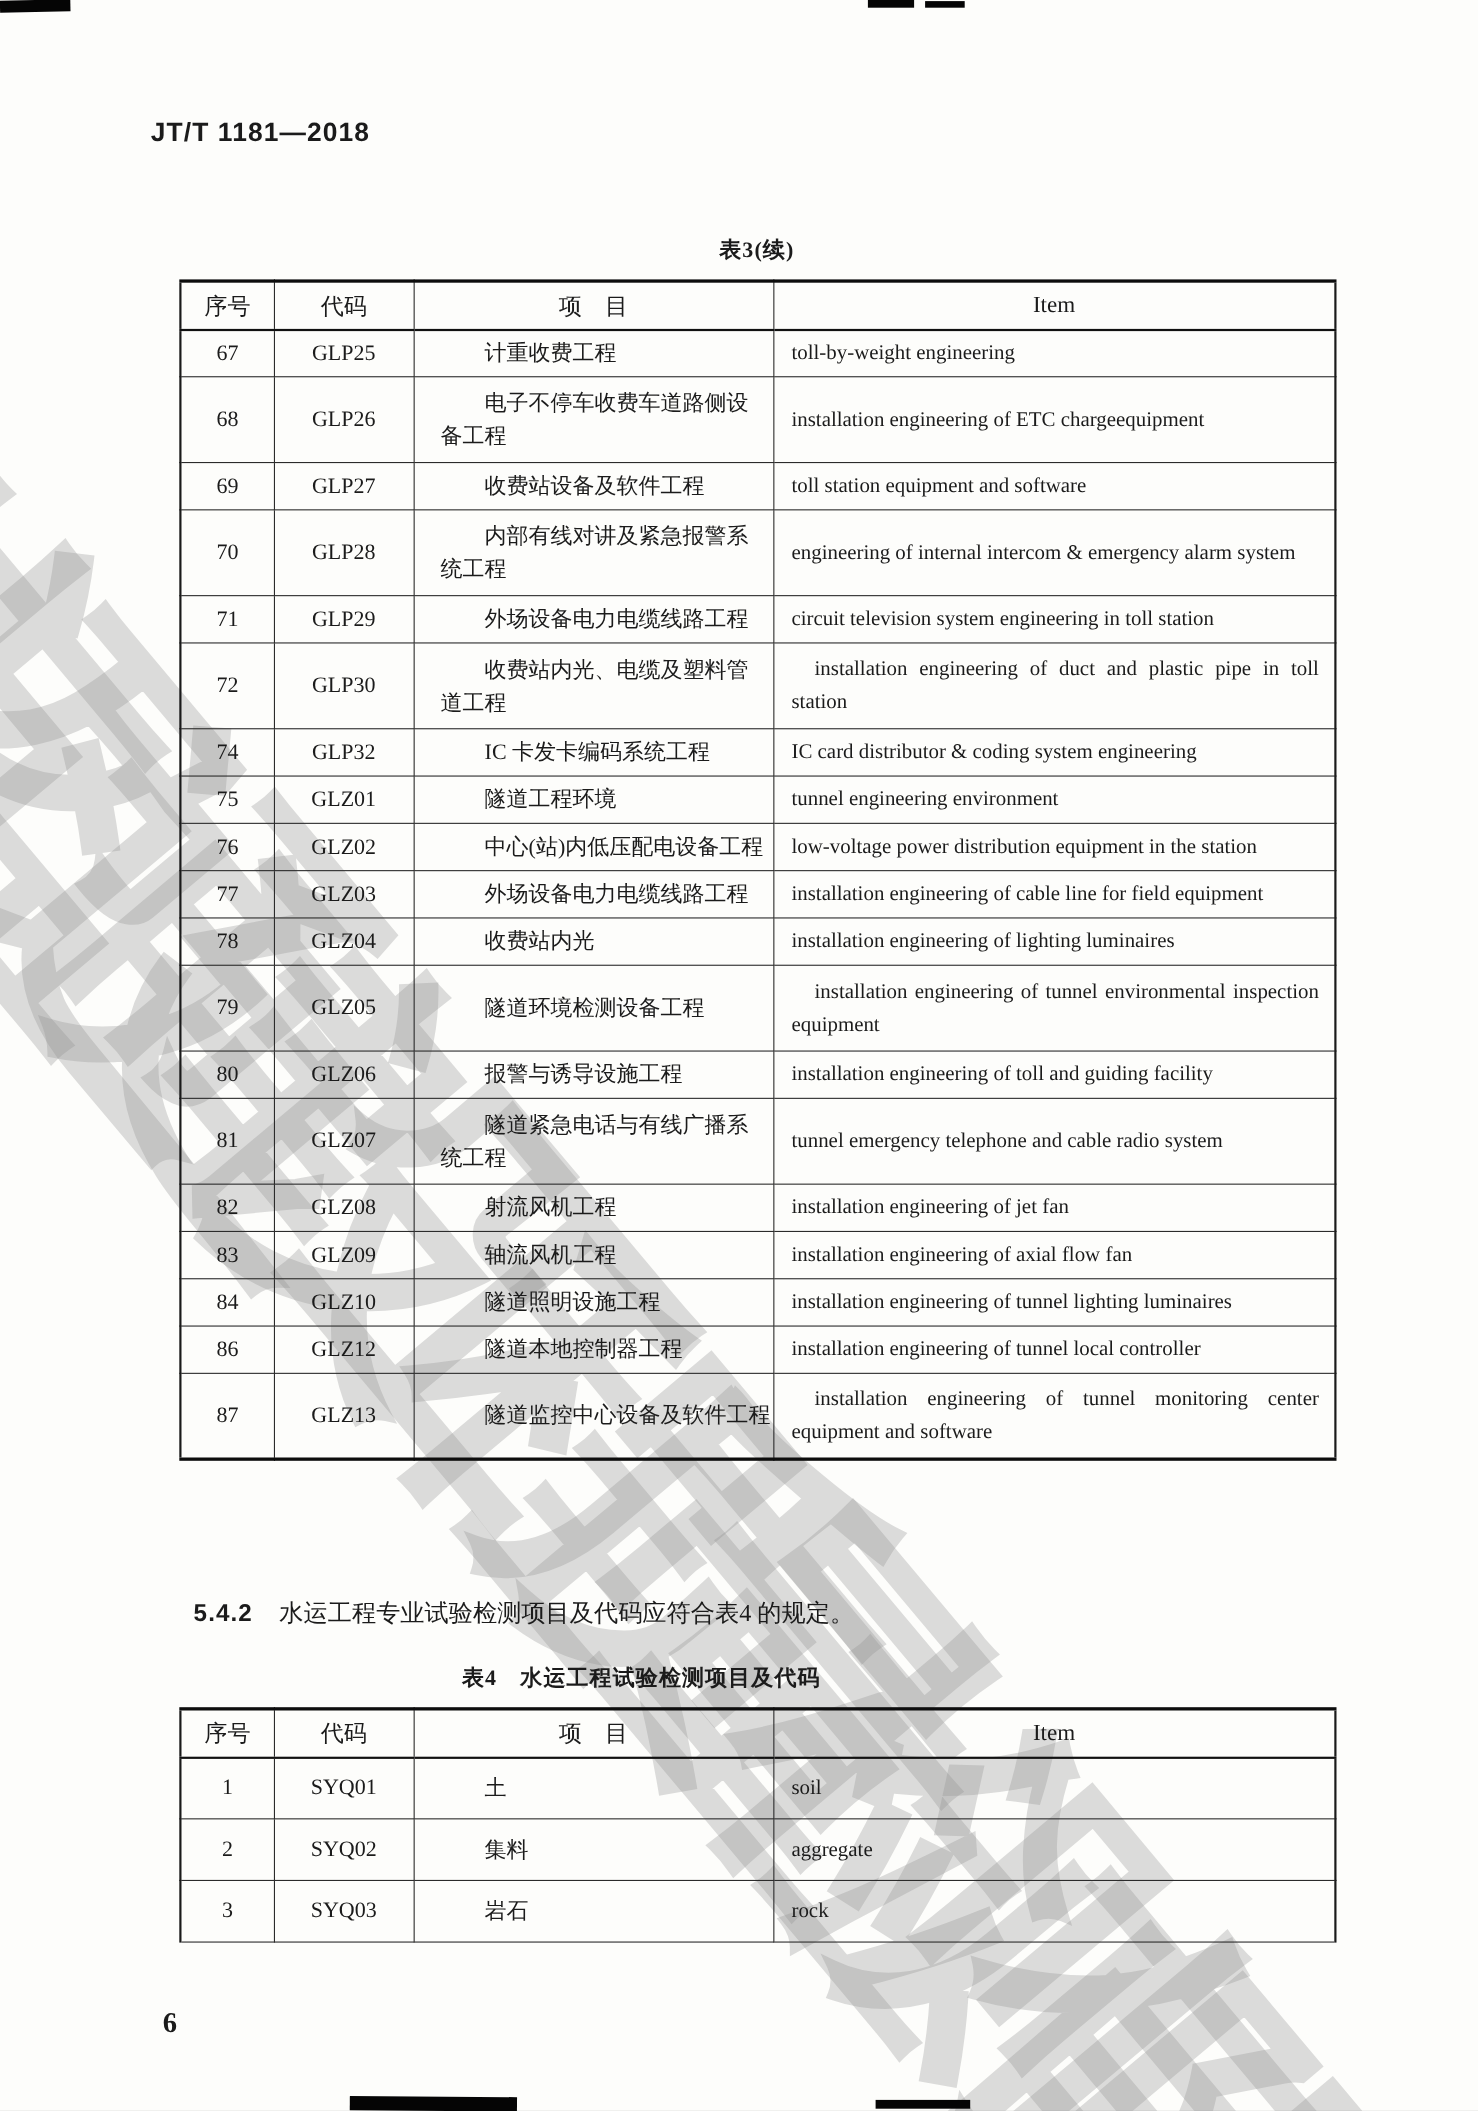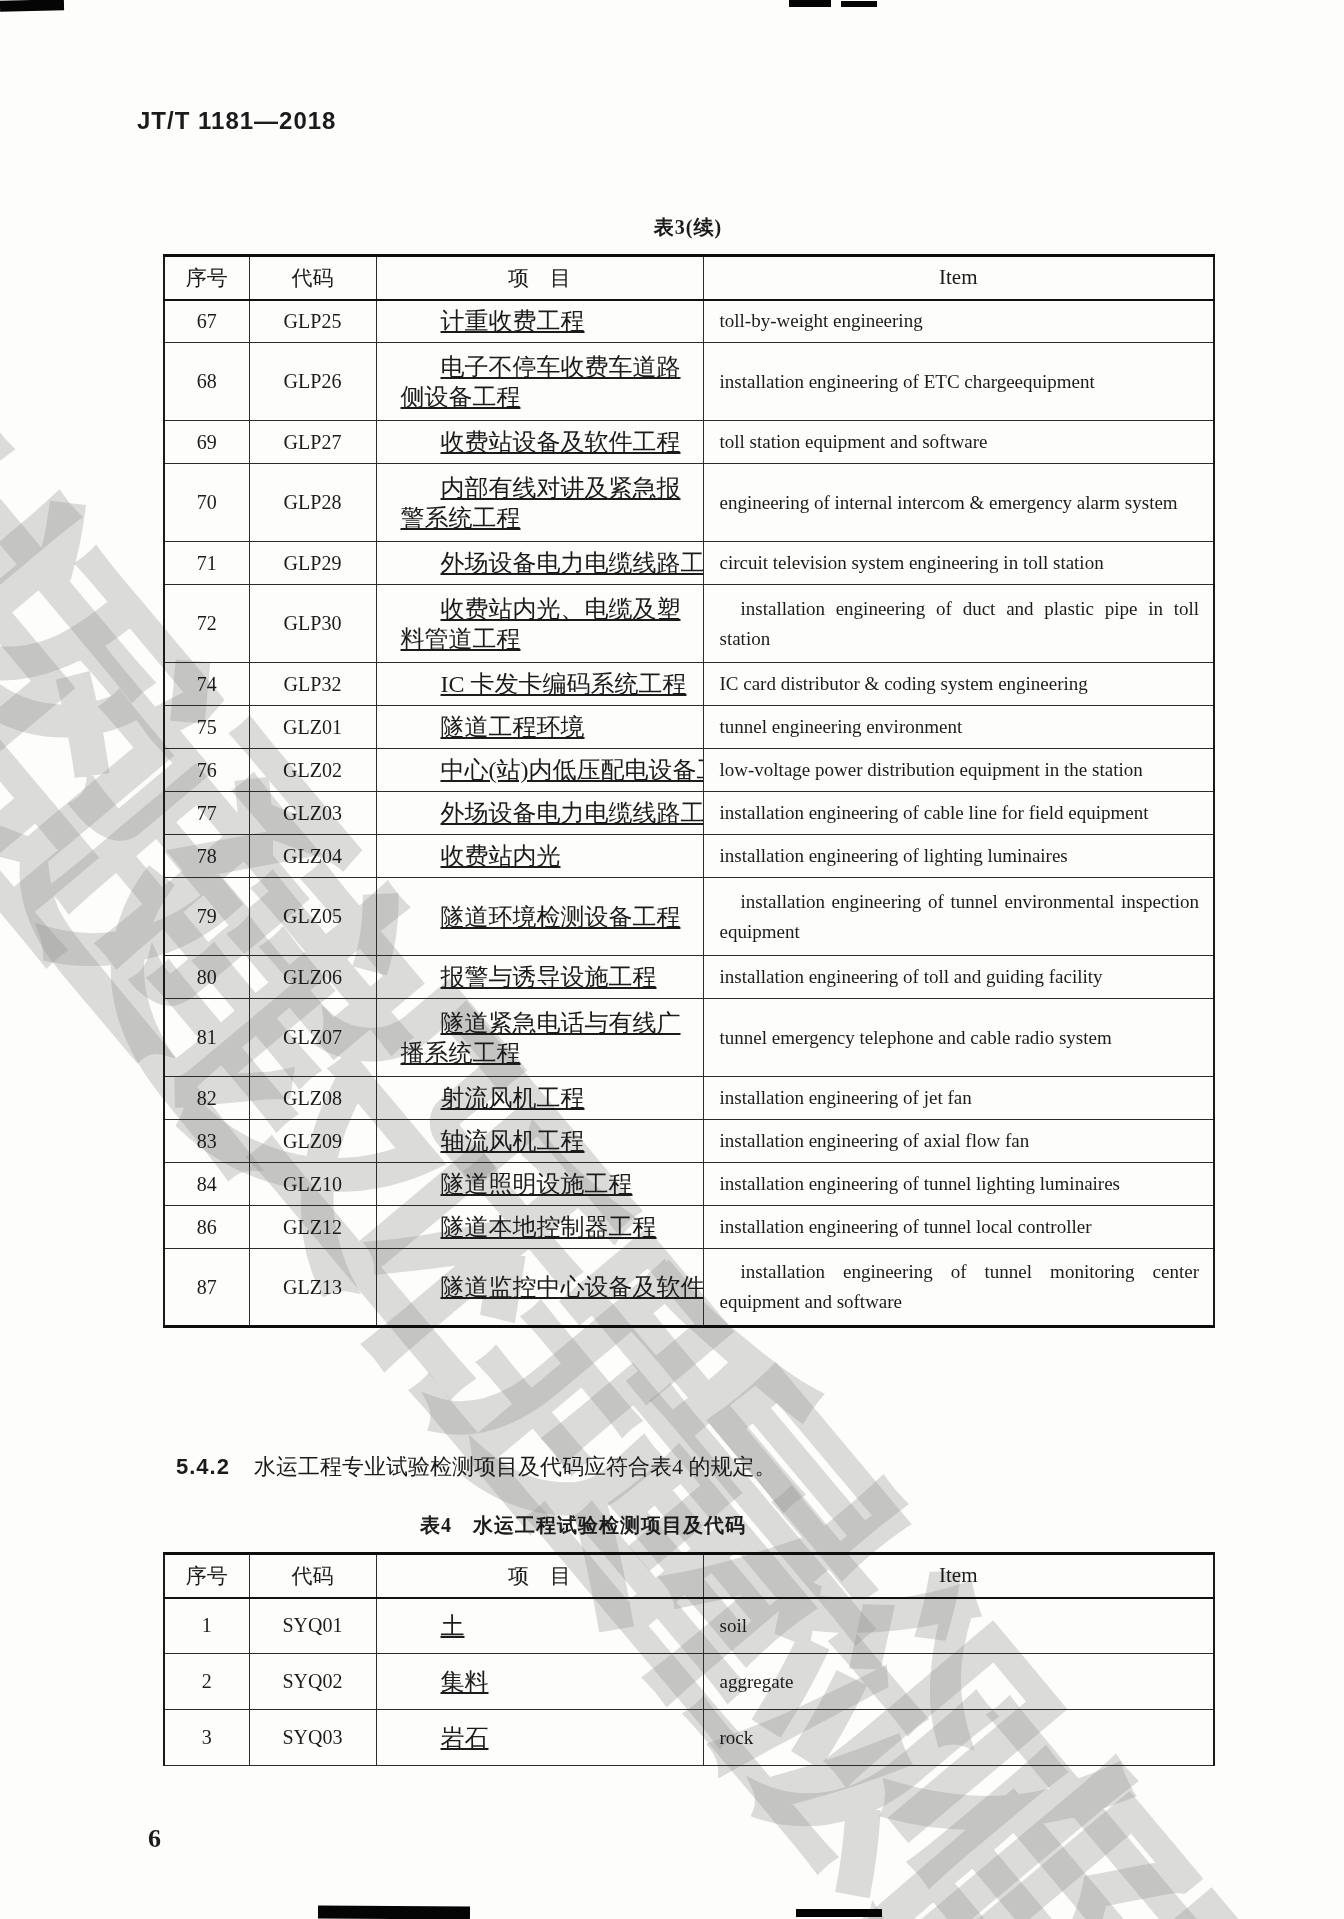--- a/index.html
+++ b/index.html
@@ -40,21 +40,21 @@
   .t3-wrap table{border-top:3px solid #0d0d0d;border-bottom:3px solid #0d0d0d;}
   .t4-wrap table{border-top:3px solid #0d0d0d;border-bottom:1px solid #2b2b2b;}
   th,td{border:1px solid #2b2b2b;padding:0;vertical-align:middle;}
   table{border-left:2px solid #1a1a1a;border-right:2px solid #1a1a1a;}
   thead tr{height:44px;}
   thead th{border-bottom:2px solid #111;font-weight:normal;font-size:21px;text-align:center;}
   tbody tr{height:43px;}
   tbody tr.d2{height:78px;}
   .t4-wrap tbody tr{height:56px;}
   td.c{text-align:center;font-size:20px;}
-  td.zh{font-size:24px;padding:5px 4px 5px 24px;text-indent:40px;white-space:nowrap;overflow:hidden;line-height:30px;text-decoration:underline;}
+  td.zh{font-size:20px;padding:5px 4px 5px 24px;text-indent:40px;white-space:nowrap;overflow:hidden;line-height:30px;}
   td.zh.wrap{white-space:normal;margin-left:16px;}
   td.en{font-size:19px;padding:5px 14px 5px 16px;line-height:30px;}
   td.en.ml{text-align:justify;text-indent:21px;}
   
   .clause{position:absolute;left:137px;top:1452px;z-index:1;font-size:22px;}
   .clause .cnum{
     font-family:"Liberation Sans","DejaVu Sans",sans-serif;font-weight:bold;
     margin-right:24px;letter-spacing:1px;margin-left:39px;
   }
   

